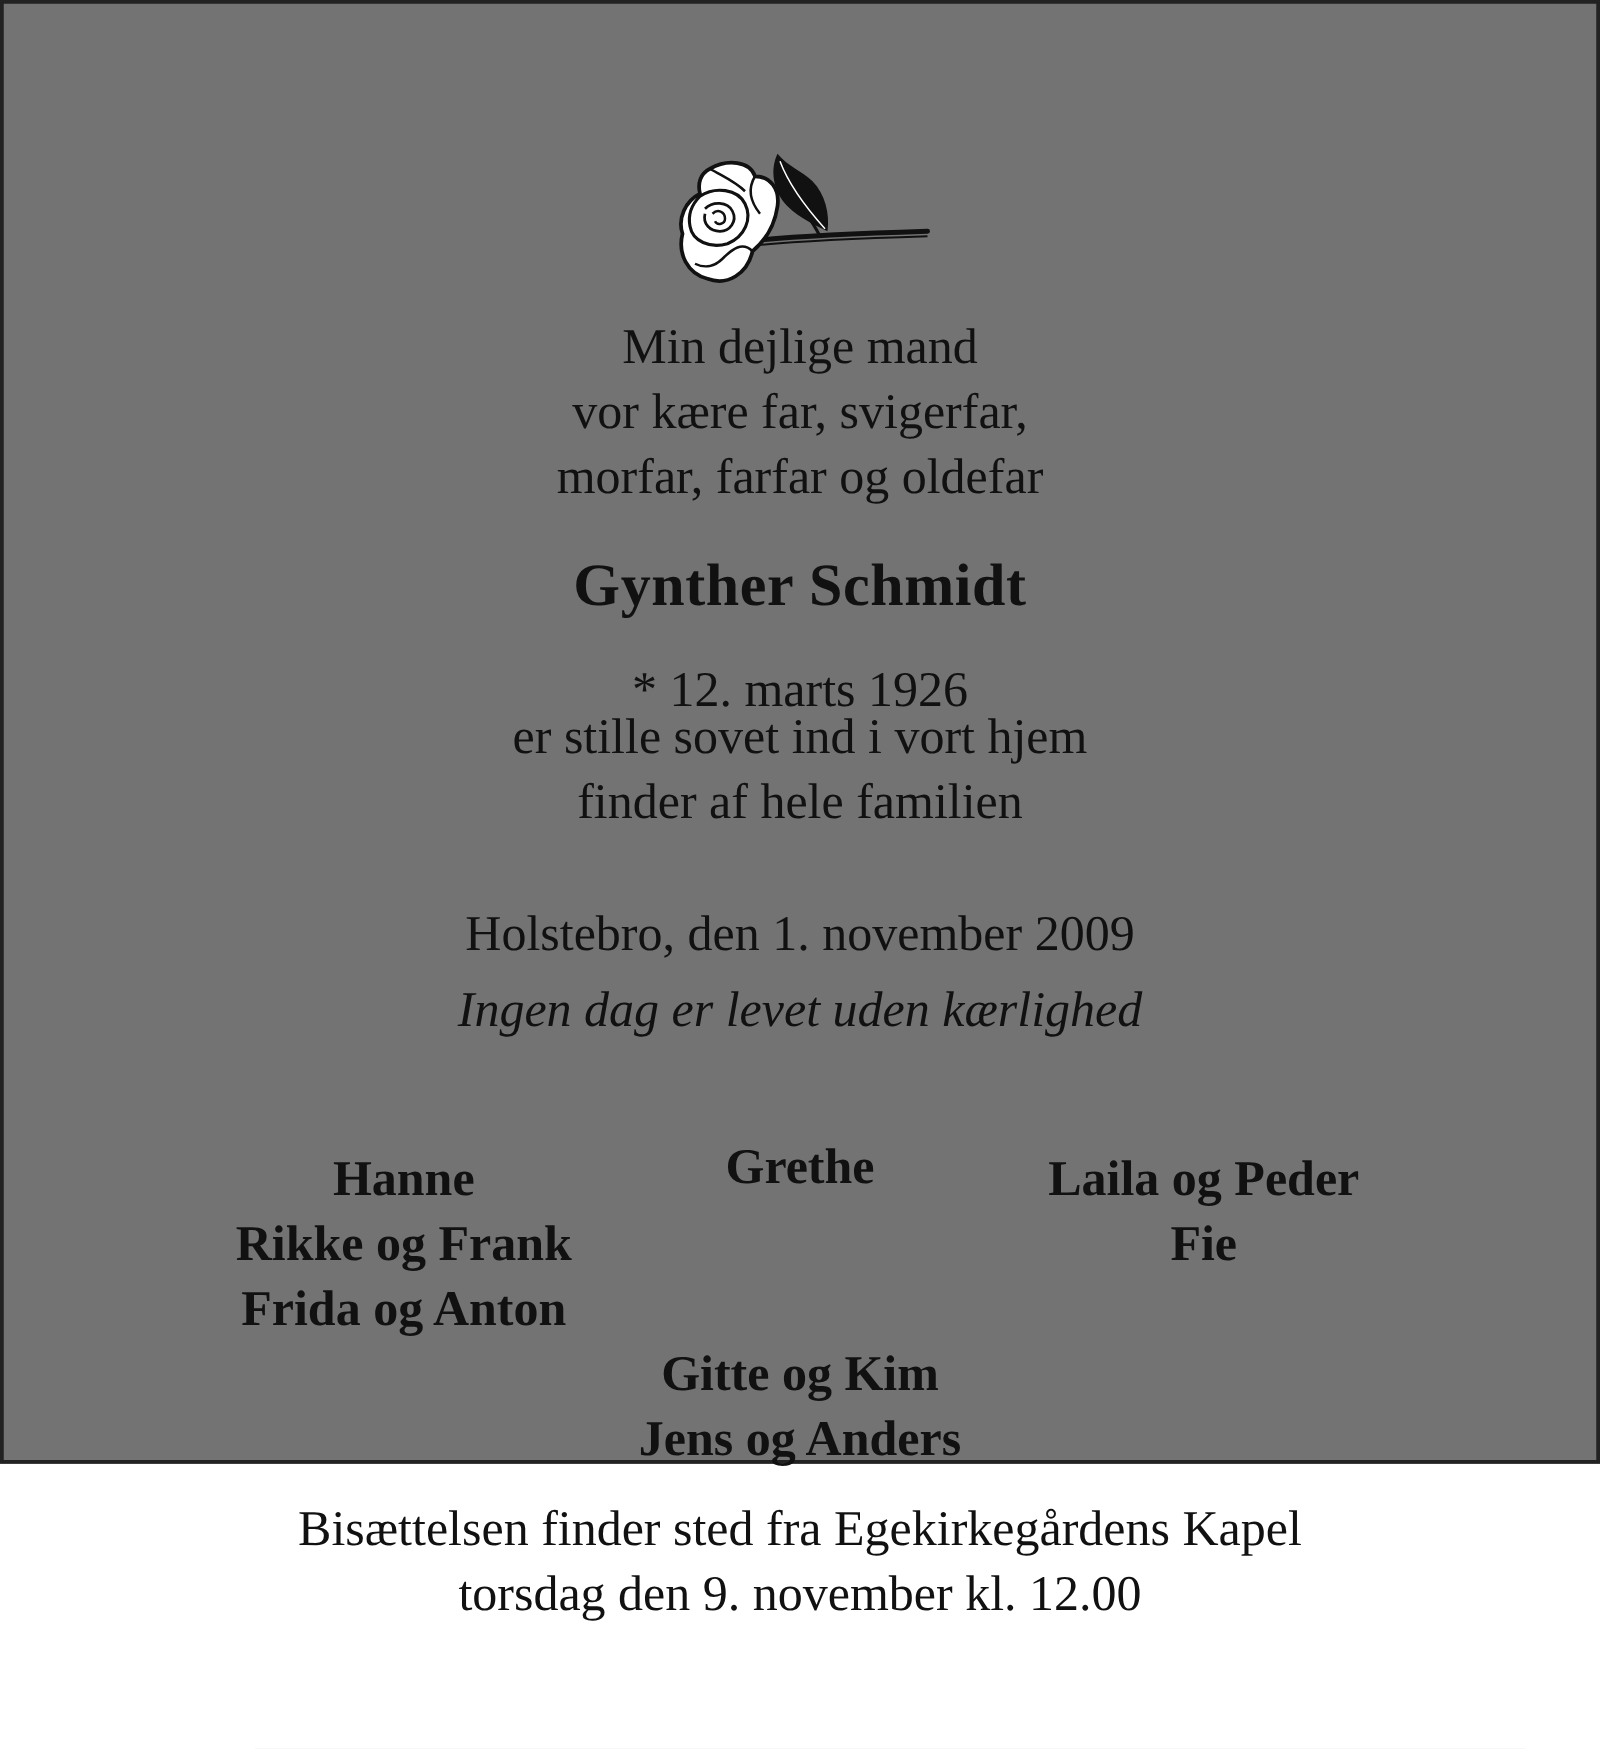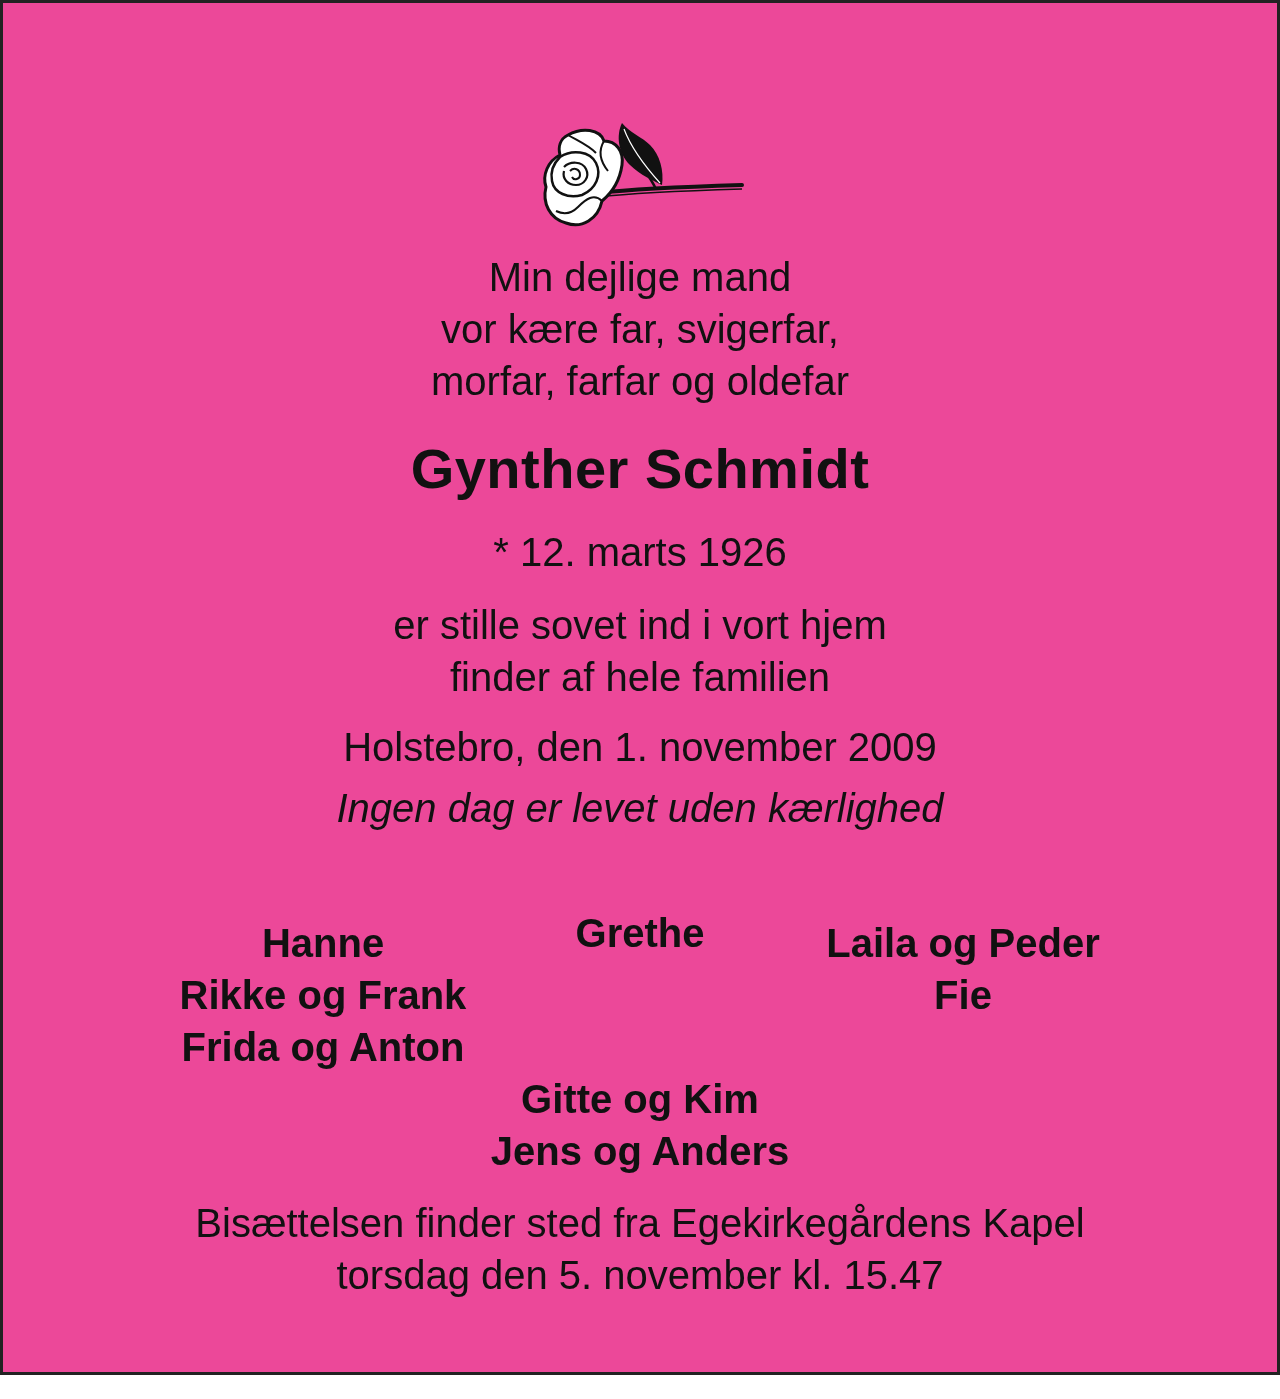--- a/index.html
+++ b/index.html
@@ -9,24 +9,24 @@
     }
     body {
       width: 1280px;
       height: 1399px;
       overflow: hidden;
     }
     .frame {
       position: relative;
       box-sizing: border-box;
       width: 1280px;
-      height: 1375px;
+      height: 1171px;
       border: 3px solid #222222;
-      background: #ec4899;
-      font-family: Liberation Sans, sans-serif;
+      background: #737373;
+      font-family: Liberation Serif, serif;
       color: #111111;
     }
     .abs {
       position: absolute;
       left: 0;
       width: 100%;
       text-align: center;
       white-space: nowrap;
     }
     .rose {
@@ -36,32 +36,32 @@
       width: 210px;
       height: 130px;
     }
     .intro {
       top: 248px;
       font-size: 40px;
       line-height: 52px;
     }
     .name {
       top: 426px;
-      font-size: 56px;
+      font-size: 48px;
       font-weight: bold;
       line-height: 80px;
       letter-spacing: 0.5px;
     }
     .born {
       top: 523px;
       font-size: 40px;
       line-height: 52px;
     }
     .passed {
-      top: 596px;
+      top: 560px;
       font-size: 40px;
       line-height: 52px;
     }
     .place-date {
       top: 718px;
       font-size: 40px;
       line-height: 52px;
     }
     .motto {
       top: 779px;
@@ -163,16 +163,16 @@
     <span class="line">Fie</span>
   </div>
 
   <div class="abs family center-group">
     <span class="line">Gitte og Kim</span>
     <span class="line">Jens og Anders</span>
   </div>
 
   <div class="abs funeral">
     <span class="line">Bisættelsen finder sted fra Egekirkegårdens Kapel</span>
-    <span class="line">torsdag den 5. november kl. 15.47</span>
+    <span class="line">torsdag den 9. november kl. 12.00</span>
   </div>
 
 </div>
 
 </body></html>

